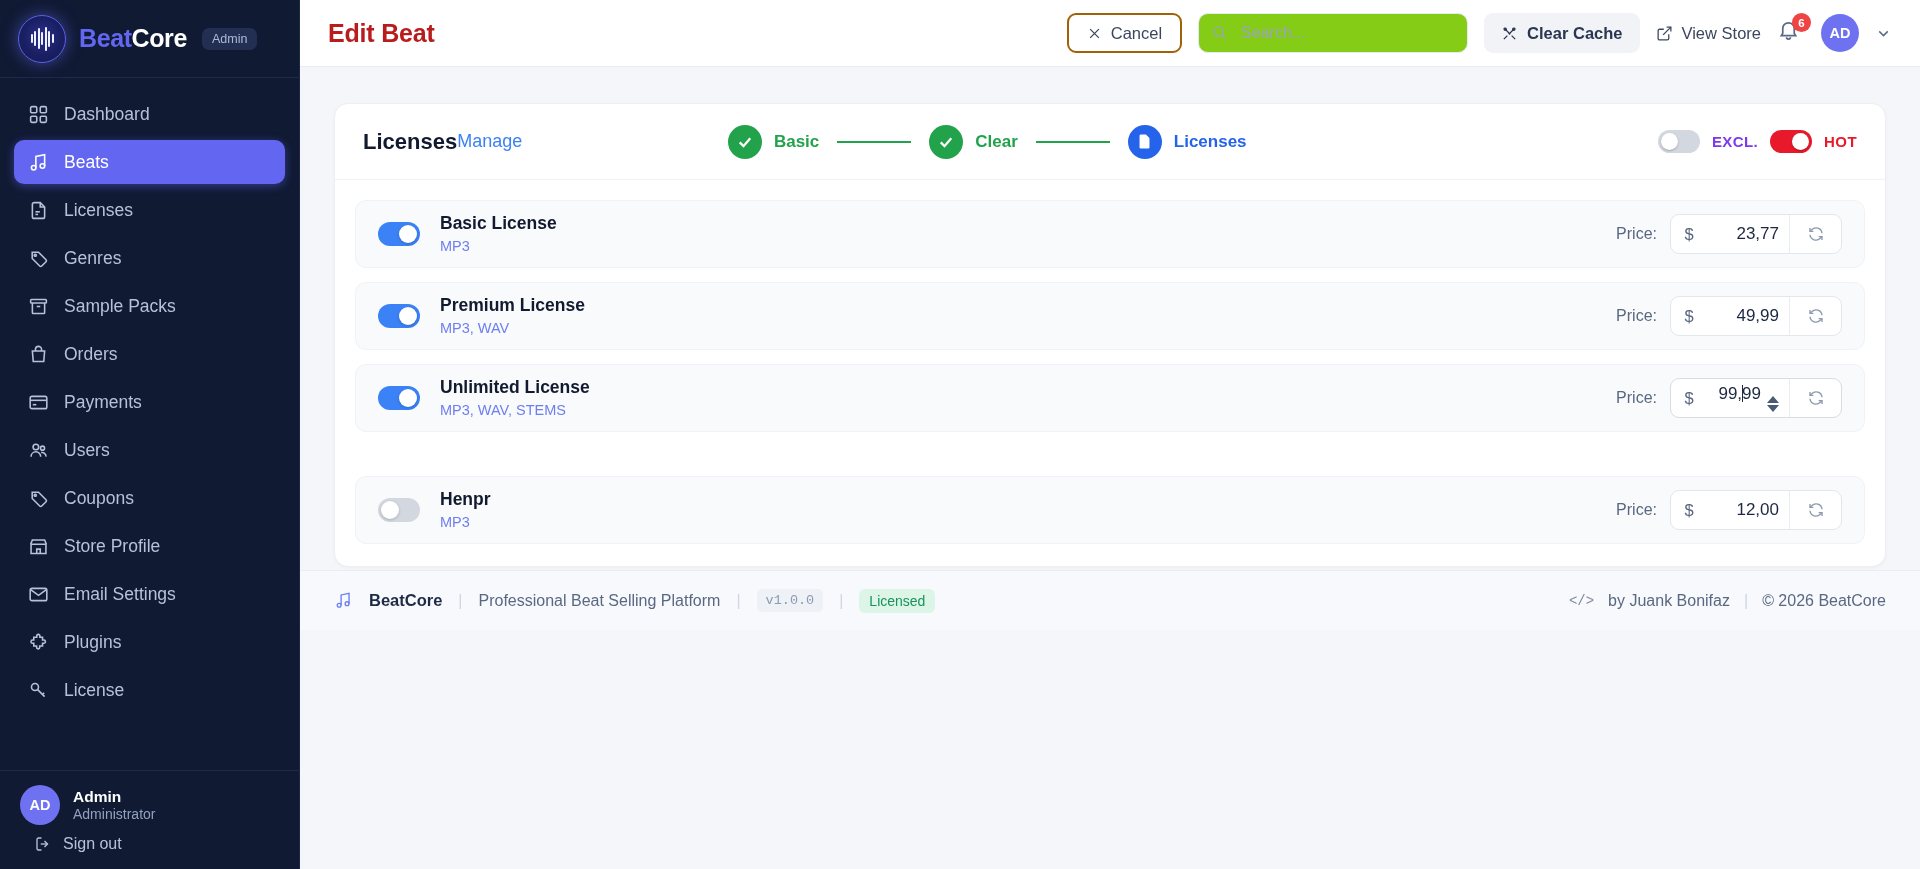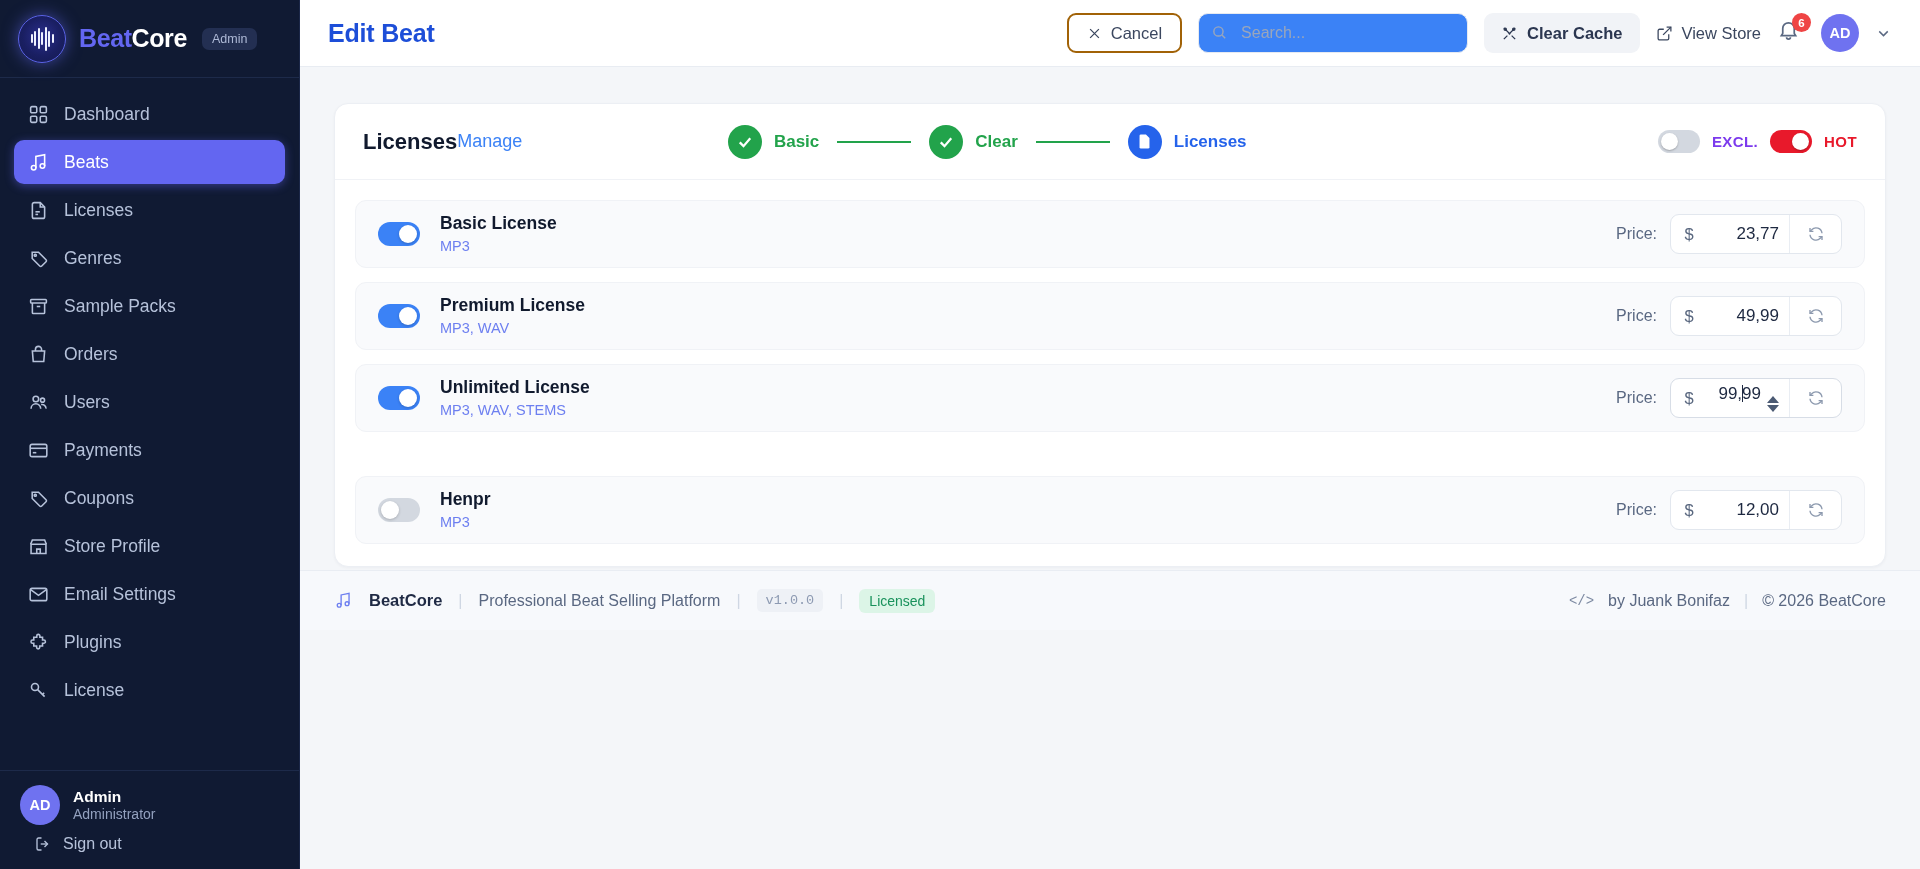--- a/index.html
+++ b/index.html
@@ -69,33 +69,33 @@
     display: flex; align-items: center; gap: 11px;
     color: #b6c2da; font-size: 16px; padding: 10px 0 6px 14px; cursor: pointer;
   }
 
   
   .main { flex: 1 1 auto; display: flex; flex-direction: column; min-width: 0; background: #f4f6f9; }
   .topbar {
     height: 78px; background: #ffffff; border-bottom: 1px solid #e8ecf2;
     display: flex; align-items: center; padding: 0 28px; gap: 16px;
   }
-  .page-title { font-size: 25px; font-weight: 700; color: #1d4ed8; letter-spacing: -.2px; }
+  .page-title { font-size: 25px; font-weight: 700; color: #b91c1c; letter-spacing: -.2px; }
   .topbar-right { margin-left: auto; display: flex; align-items: center; gap: 16px; }
   .btn-cancel {
     display: flex; align-items: center; gap: 9px;
     height: 40px; padding: 0 18px; border: 2px solid #a16207; border-radius: 9px;
     background: #fff; color: #3b475f; font-size: 16.5px; cursor: pointer;
   }
   .search-wrap {
     position: relative; width: 270px; height: 40px;
   }
   .search-wrap input {
     width: 100%; height: 40px; border: 1px solid #e6eaf1; border-radius: 10px;
-    background: #3b82f6; padding: 0 28px 0 42px; font-size: 16px; color: #2c3a52;
+    background: #84cc16; padding: 0 28px 0 42px; font-size: 16px; color: #2c3a52;
     font-family: "Liberation Sans", sans-serif; outline: none;
   }
   .search-wrap input::placeholder { color: #9aa6bb; }
   .search-ico { position: absolute; left: 13px; top: 11px; }
   .btn-cache {
     display: flex; align-items: center; gap: 9px;
     height: 40px; padding: 0 17px; border-radius: 9px; border: none;
     background: #f1f3f7; color: #2b3650; font-size: 16.5px; font-weight: 600; cursor: pointer;
   }
   .btn-store {
@@ -307,34 +307,34 @@
       </div>
       <div class="nav-item">
         <svg width="21" height="21" viewBox="0 0 24 24" fill="none" stroke="currentColor" stroke-width="1.8">
             <path d="M5 8h14l-1 12H6z"></path>
             <path d="M8.5 8V6.2a3.5 3.5 0 0 1 7 0V8"></path>
           </svg>
         <span>Orders</span>
       </div>
       <div class="nav-item">
         <svg width="21" height="21" viewBox="0 0 24 24" fill="none" stroke="currentColor" stroke-width="1.8">
+            <rect x="2.5" y="5" width="19" height="14" rx="2"></rect>
+            <path d="M2.5 9.5h19"></path>
+            <path d="M5.5 14.5h4"></path>
+          </svg>
+        <span>Payments</span>
+      </div>
+      <div class="nav-item">
+        <svg width="21" height="21" viewBox="0 0 24 24" fill="none" stroke="currentColor" stroke-width="1.8">
             <circle cx="9" cy="8" r="3.2"></circle>
             <path d="M3.5 19a5.5 5.5 0 0 1 11 0"></path>
             <circle cx="16.6" cy="9.3" r="2.3"></circle>
             <path d="M15 14.4a4.6 4.6 0 0 1 5.6 4.6"></path>
           </svg>
         <span>Users</span>
-      </div>
-      <div class="nav-item">
-        <svg width="21" height="21" viewBox="0 0 24 24" fill="none" stroke="currentColor" stroke-width="1.8">
-            <rect x="2.5" y="5" width="19" height="14" rx="2"></rect>
-            <path d="M2.5 9.5h19"></path>
-            <path d="M5.5 14.5h4"></path>
-          </svg>
-        <span>Payments</span>
       </div>
       <div class="nav-item">
         <svg width="21" height="21" viewBox="0 0 24 24" fill="none" stroke="currentColor" stroke-width="1.8">
             <path d="M20.6 13.4 12 4.8H4.8V12l8.6 8.6a1.6 1.6 0 0 0 2.3 0l4.9-4.9a1.6 1.6 0 0 0 0-2.3z"></path>
             <circle cx="8.3" cy="8.3" r="1.2"></circle>
           </svg>
         <span>Coupons</span>
       </div>
       <div class="nav-item">
         <svg width="21" height="21" viewBox="0 0 24 24" fill="none" stroke="currentColor" stroke-width="1.8">

